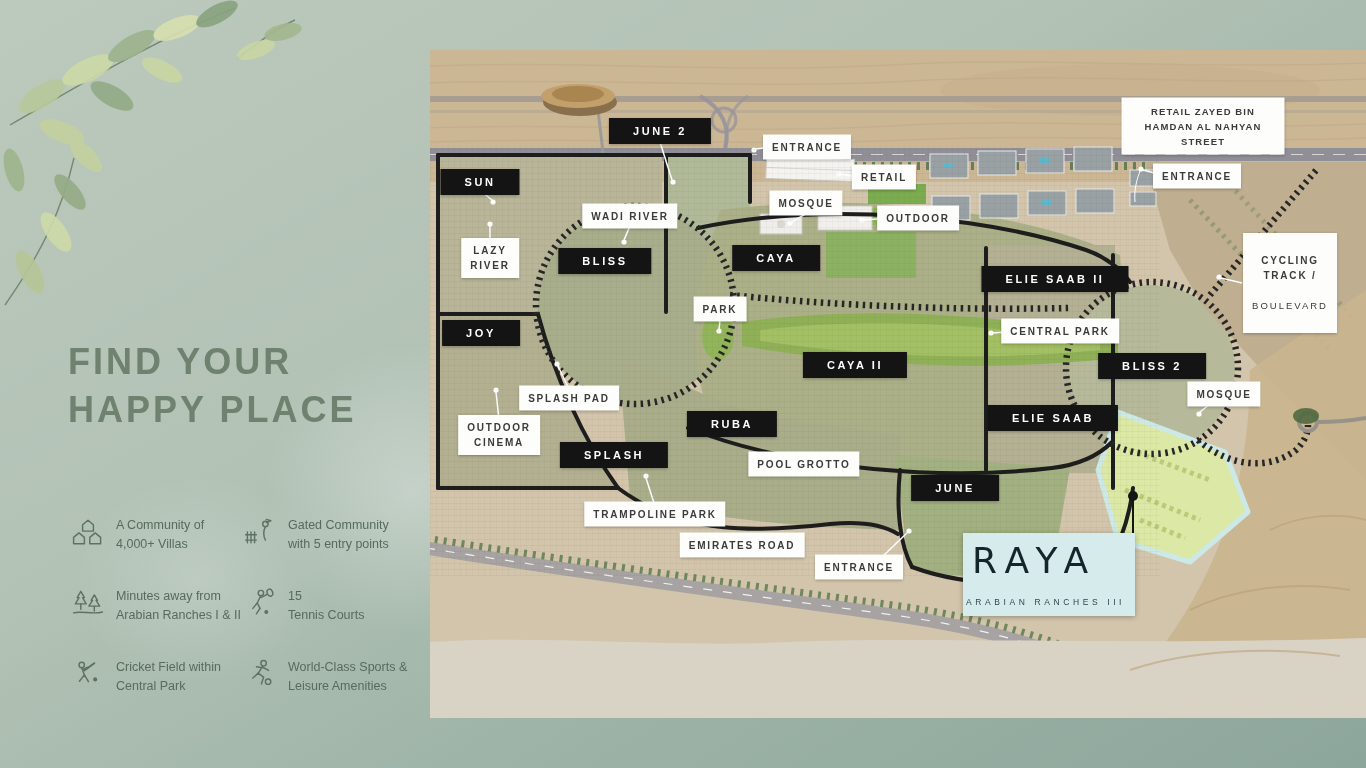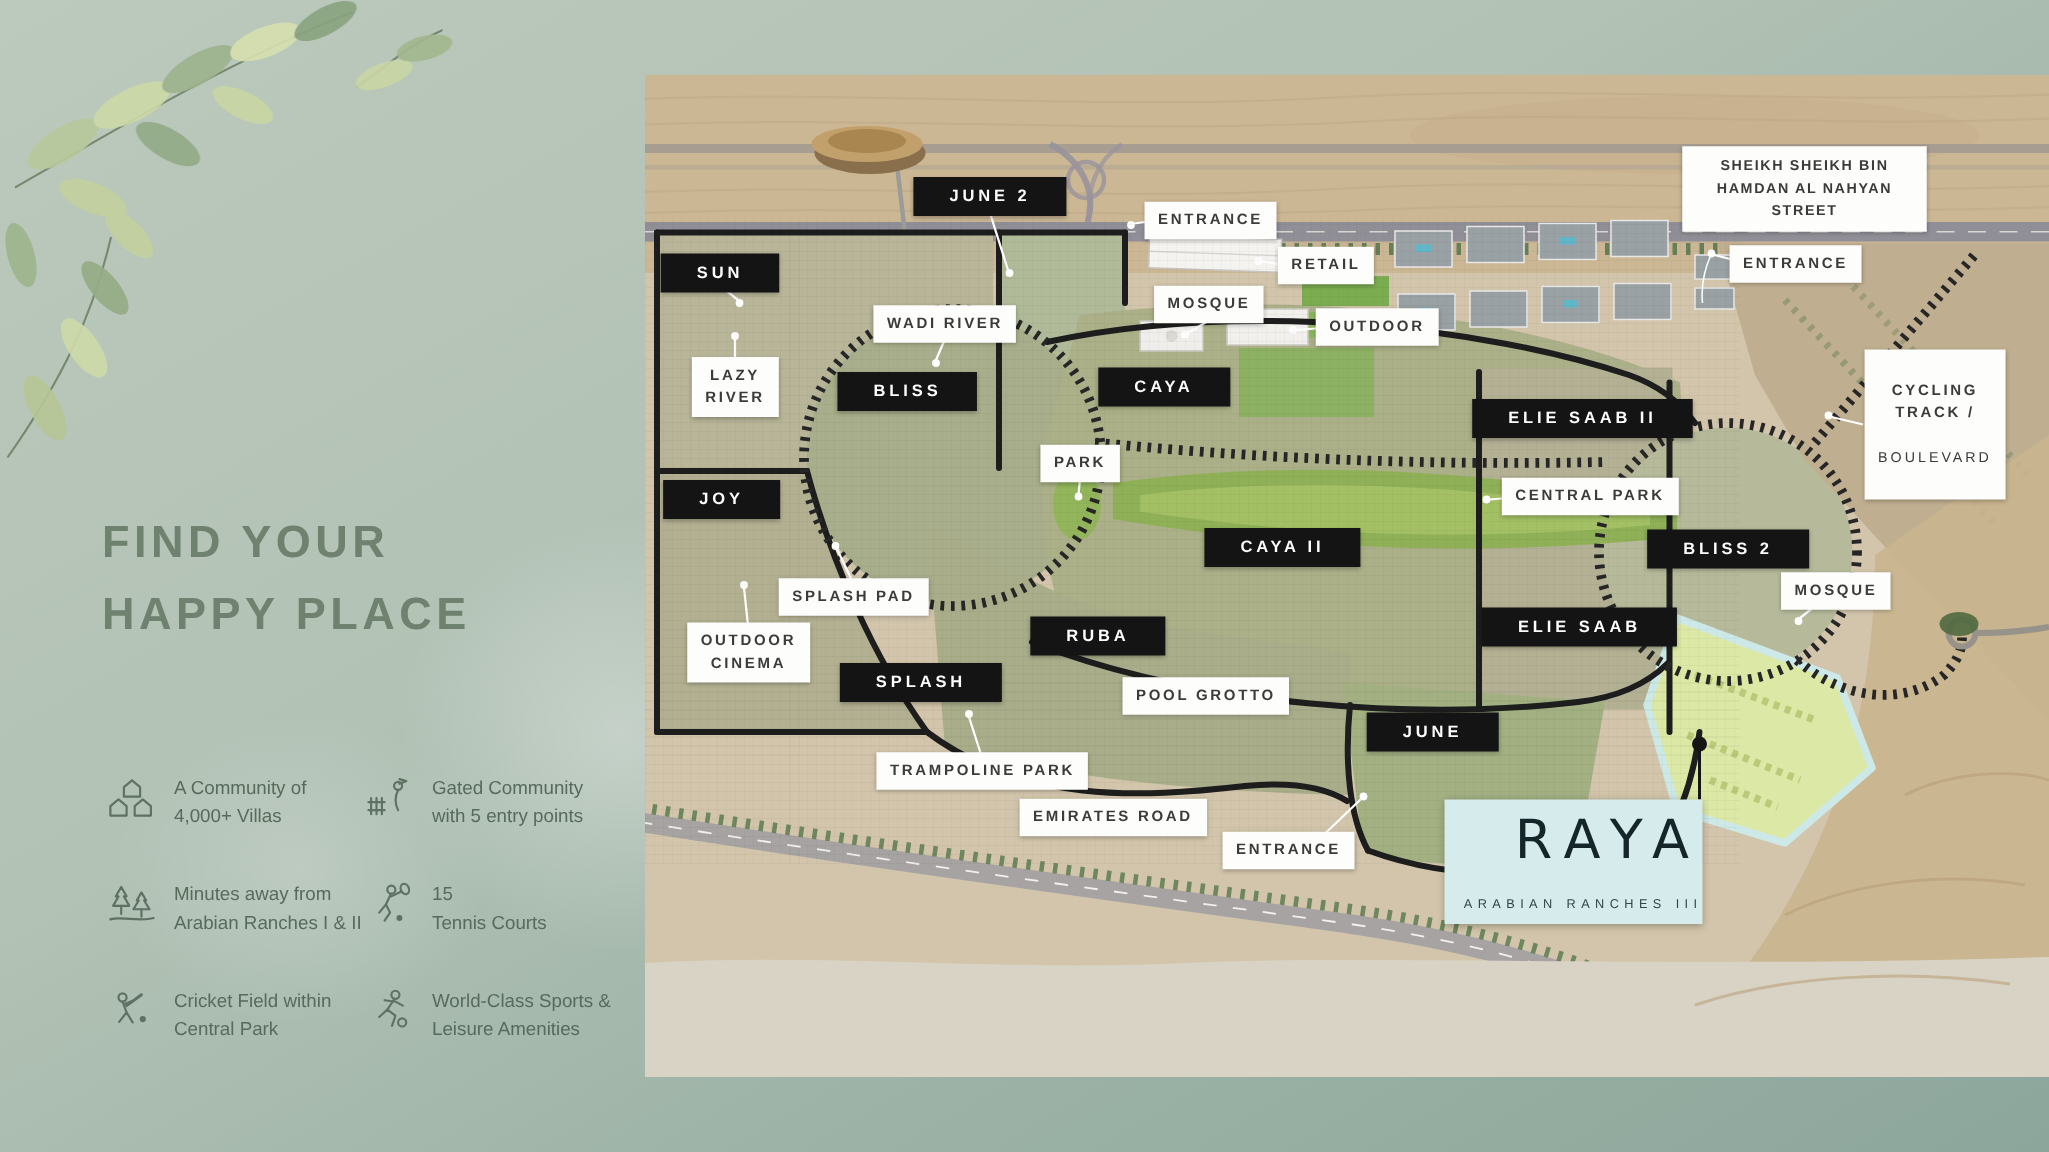--- a/index.html
+++ b/index.html
@@ -9,21 +9,21 @@
     font-family:"Liberation Sans",sans-serif;
   }
   .wash{position:absolute;pointer-events:none;border-radius:50%}
   .wash1{left:200px;top:280px;width:430px;height:420px;background:radial-gradient(closest-side,rgba(255,255,255,.30),rgba(255,255,255,0) 70%)}
   .wash2{left:20px;top:430px;width:360px;height:300px;background:radial-gradient(closest-side,rgba(255,255,255,.18),rgba(255,255,255,0) 70%)}
 
   .leaves{position:absolute;left:0;top:0;pointer-events:none}
 
   .panel-heading{
     position:absolute;left:68px;top:338px;
-    font-size:30px;font-weight:bold;color:#6f816f;
+    font-size:36px;font-weight:bold;color:#6f816f;
     letter-spacing:3px;line-height:48px;
   }
   .features{
     position:absolute;left:70px;top:498px;width:345px;
     display:grid;grid-template-columns:172px 173px;row-gap:31px;margin-top:16px;
   }
   .feature{display:flex;gap:10px;align-items:flex-start}
   .feature svg{flex:0 0 36px}
   .feature-text{font-size:12.5px;color:#576b5d;line-height:19px;padding-top:2px;white-space:pre-line}
 
@@ -39,21 +39,21 @@
     white-space:pre-line;text-align:center;
     box-shadow:0 1px 3px rgba(0,0,0,.28);
   }
   .mlabel.black{background:#141414;color:#fdfdfd;font-size:11px;font-weight:bold;letter-spacing:2.6px;padding:6px 24px;line-height:14px}
   .mlabel.white{background:#fdfdfb;color:#3b3b3b;font-size:10px;font-weight:bold;letter-spacing:1.8px;padding:5px 9px;line-height:15px}
   .mlabel.street{font-size:9.5px;letter-spacing:1.1px;padding:6px 10px}
   .cyc2{font-weight:normal;letter-spacing:2px;font-size:9.5px}
 
   .raya-box{
     position:absolute;left:533px;top:483px;width:172px;height:83px;background:#d6ebec;z-index:6;
-    display:flex;flex-direction:column;align-items:flex-end;justify-content:center;
+    display:flex;flex-direction:column;align-items:flex-start;justify-content:center;
     box-shadow:0 1px 5px rgba(0,0,0,.3);
   }
   .raya-brand{font-family:"DejaVu Sans",sans-serif;font-size:36px;color:#14262a;letter-spacing:9px;padding-left:9px;line-height:36px}
   .raya-sub{font-size:8.5px;letter-spacing:3.6px;color:#2f484a;margin-top:18px;padding-left:3px}
 </style>
 </head>
 <body>
 
 <svg class="leaves" width="310" height="320" viewBox="0 0 310 320">
   <g stroke="#6b7d63" stroke-width="1.4" fill="none" opacity="0.85">
@@ -364,21 +364,21 @@
   <div class="mlabel white" style="left:225px;top:464px">TRAMPOLINE PARK</div>
   <div class="mlabel white" style="left:376px;top:153px">MOSQUE</div>
   <div class="mlabel white" style="left:794px;top:344px">MOSQUE</div>
   <div class="mlabel white" style="left:454px;top:127px">RETAIL</div>
   <div class="mlabel white" style="left:488px;top:168px">OUTDOOR</div>
 
   <div class="mlabel white" style="left:377px;top:97px">ENTRANCE</div>
   <div class="mlabel white" style="left:767px;top:126px">ENTRANCE</div>
   <div class="mlabel white" style="left:429px;top:517px">ENTRANCE</div>
   <div class="mlabel white" style="left:312px;top:495px">EMIRATES ROAD</div>
-  <div class="mlabel white street" style="left:773px;top:76px">SHEIKH SHEIKH BIN HAMDAN AL NAHYAN STREET</div>
+  <div class="mlabel white street" style="left:773px;top:76px">RETAIL ZAYED BIN HAMDAN AL NAHYAN STREET</div>
 
   <div class="mlabel white" style="left:860px;top:233px">
     <div>CYCLING TRACK /</div>
     <div class="cyc2">BOULEVARD</div>
   </div>
 
   <div class="raya-box">
     <div class="raya-brand">RAYA</div>
     <div class="raya-sub">ARABIAN RANCHES III</div>
   </div>

